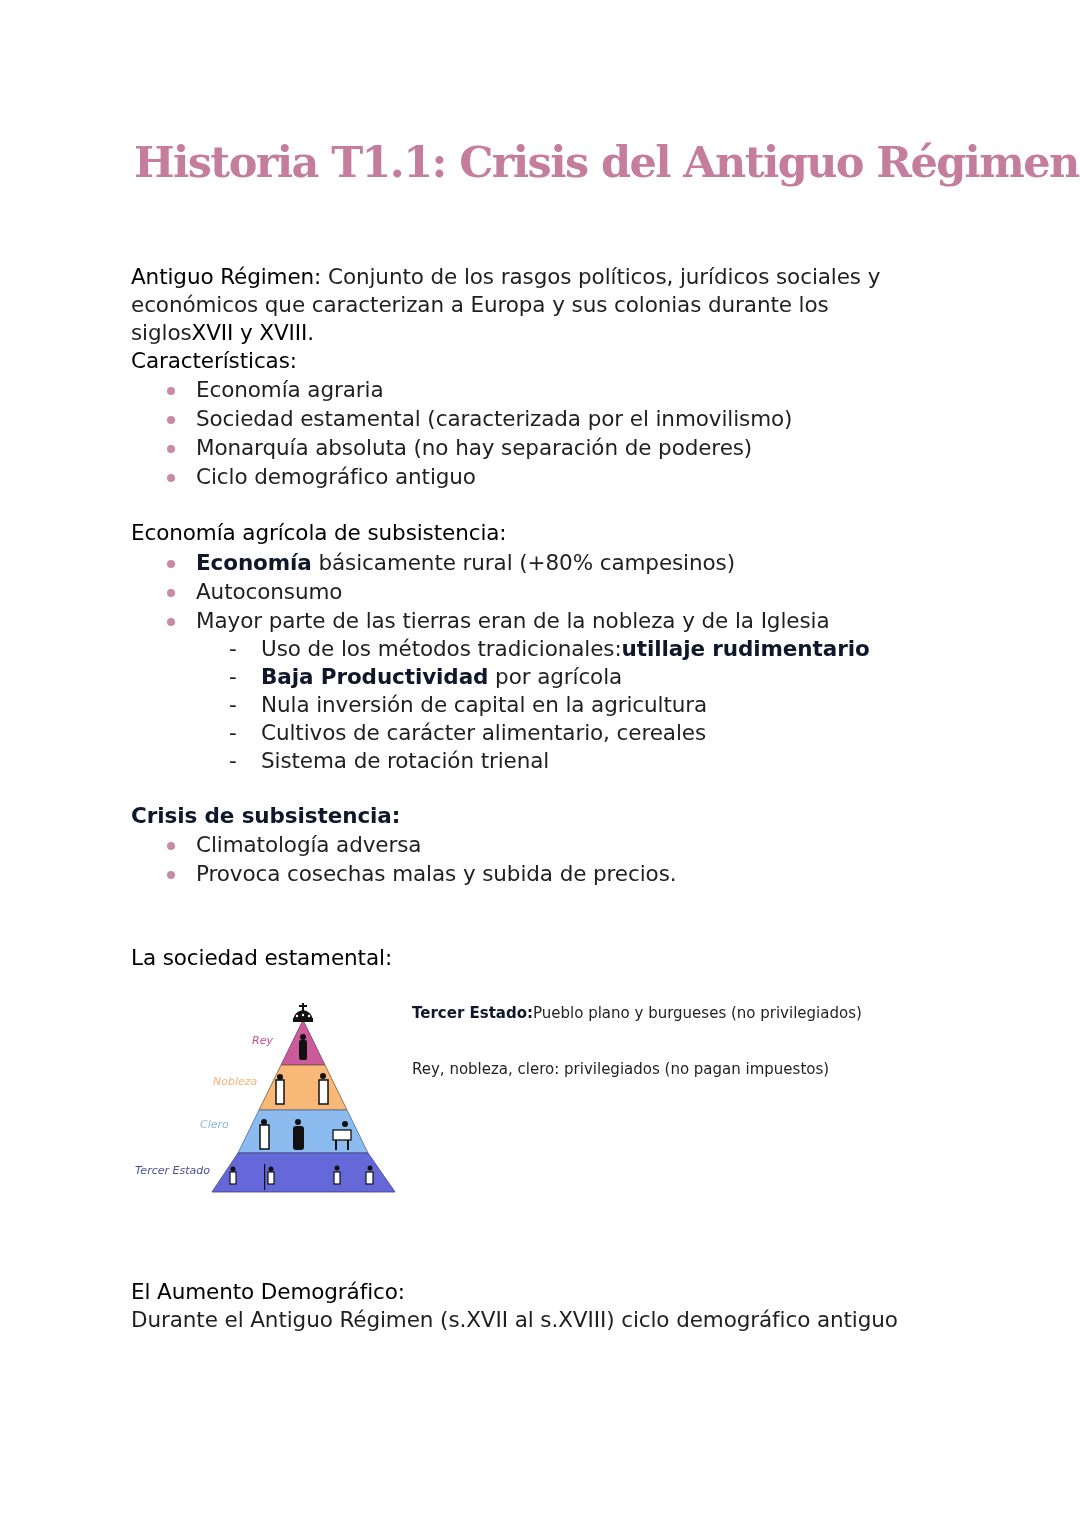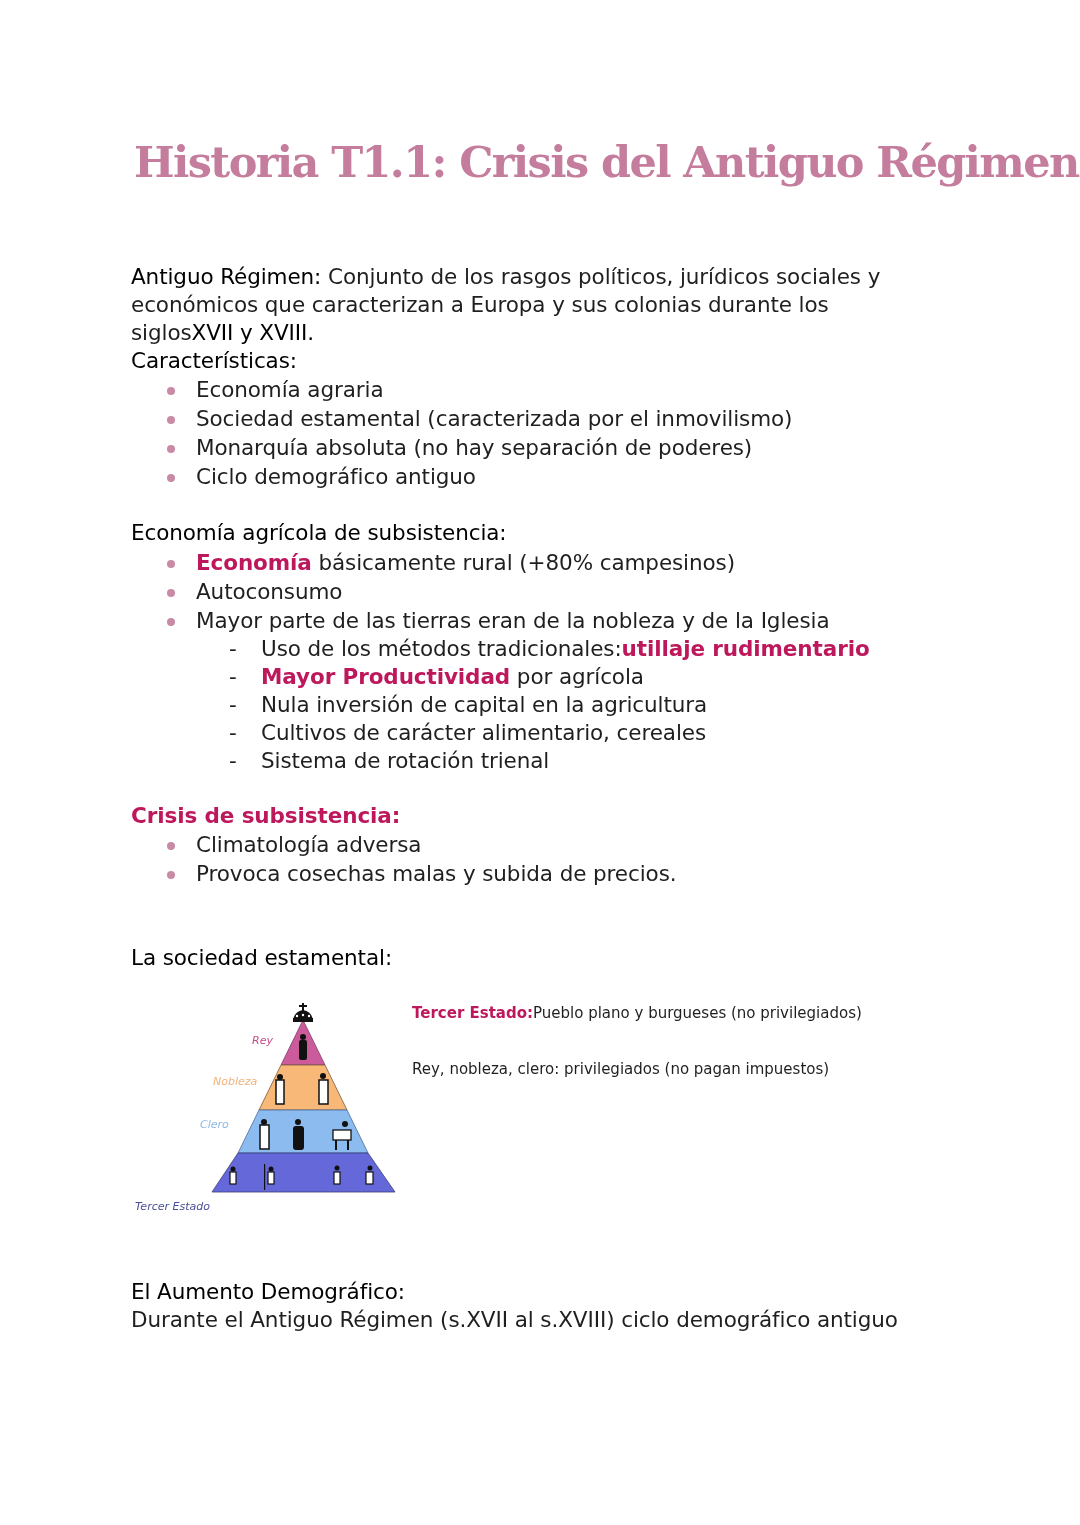--- a/index.html
+++ b/index.html
@@ -9,21 +9,21 @@
     color: #1f1f1f;
   }
   .title {
     position: absolute; left: 134px; top: 132px; width: 830px;
     font-family: "DejaVu Serif", "Liberation Serif", serif;
     font-weight: bold; font-size: 43px; letter-spacing: -1.6px;
     color: #c57d9d; white-space: nowrap; line-height: 60px;
   }
   .block { position: absolute; left: 131px; width: 820px; font-size: 21.5px; line-height: 28px; letter-spacing: -0.1px; }
   .pink { color: #000000; }
-  .bold { font-weight: bold; color: #be185d; }
+  .bold { font-weight: bold; color: #0f172a; }
   ul.bullets { list-style: none; margin: 0; padding: 0; }
   ul.bullets > li { position: relative; padding-left: 65px; line-height: 29px; }
   ul.bullets > li .dot {
     position: absolute; left: 36px; top: 12px; width: 8px; height: 8px; border-radius: 50%;
     background: #c98aa6;
   }
   ul.dashes { list-style: none; margin: 0; padding: 0; }
   ul.dashes > li { position: relative; padding-left: 130px; line-height: 28px; }
   ul.dashes > li .dash { position: absolute; left: 98px; top: 0; }
   .soc-right { position: absolute; left: 412px; top: 999px; width: 520px; font-size: 15px; line-height: 28px; }
@@ -54,21 +54,21 @@
 
 <div class="block" style="top:519px;">
   <div class="pink">Economía agrícola de subsistencia:</div>
   <ul class="bullets" style="margin-top:1px;">
     <li><span class="dot"></span><span class="bold">Economía</span><span> básicamente rural (+80% campesinos)</span></li>
     <li><span class="dot"></span><span>Autoconsumo</span></li>
     <li><span class="dot"></span><span>Mayor parte de las tierras eran de la nobleza y de la Iglesia</span></li>
   </ul>
   <ul class="dashes">
     <li><span class="dash">-</span><span>Uso de los métodos tradicionales:</span><span class="bold">utillaje rudimentario</span></li>
-    <li><span class="dash">-</span><span class="bold">Mayor Productividad</span><span> por agrícola</span></li>
+    <li><span class="dash">-</span><span class="bold">Baja Productividad</span><span> por agrícola</span></li>
     <li><span class="dash">-</span><span>Nula inversión de capital en la agricultura</span></li>
     <li><span class="dash">-</span><span>Cultivos de carácter alimentario, cereales</span></li>
     <li><span class="dash">-</span><span>Sistema de rotación trienal</span></li>
   </ul>
 </div>
 
 <div class="block" style="top:802px;">
   <div class="bold">Crisis de subsistencia:</div>
   <ul class="bullets">
     <li><span class="dot"></span><span>Climatología adversa</span></li>
@@ -122,21 +122,21 @@
       <rect x="139" y="164" width="1.2" height="26"></rect>
       <rect x="209" y="172" width="6" height="12" fill="#fff" stroke="#111" stroke-width="1.2"></rect>
         <circle cx="212" cy="168" r="2.5"></circle>
       <rect x="241" y="172" width="7" height="12" fill="#fff" stroke="#111" stroke-width="1.2"></rect>
         <circle cx="245" cy="168" r="2.5"></circle>
     </g>
   </svg>
   <span class="pyr-label" style="left:127px; top:34px; color:#c44b8a;">Rey</span>
   <span class="pyr-label" style="left:88px; top:75px; color:#f0b37a;">Nobleza</span>
   <span class="pyr-label" style="left:75px; top:118px; color:#8ab8e0;">Clero</span>
-  <span class="pyr-label" style="left:10px; top:164px; color:#4a4f9a;margin-top:36px;">Tercer Estado</span>
+  <span class="pyr-label" style="left:10px; top:164px; color:#4a4f9a;">Tercer Estado</span>
 </div>
 
 <div class="soc-right">
   <p><span class="bold">Tercer Estado:</span><span>Pueblo plano y burgueses (no privilegiados)</span></p>
   <p>Rey, nobleza, clero: privilegiados (no pagan impuestos)</p>
 </div>
 
 <div class="block" style="top:1278px;">
   <div class="pink">El Aumento Demográfico:</div>
   <div>Durante el Antiguo Régimen (s.XVII al s.XVIII) ciclo demográfico antiguo</div>

